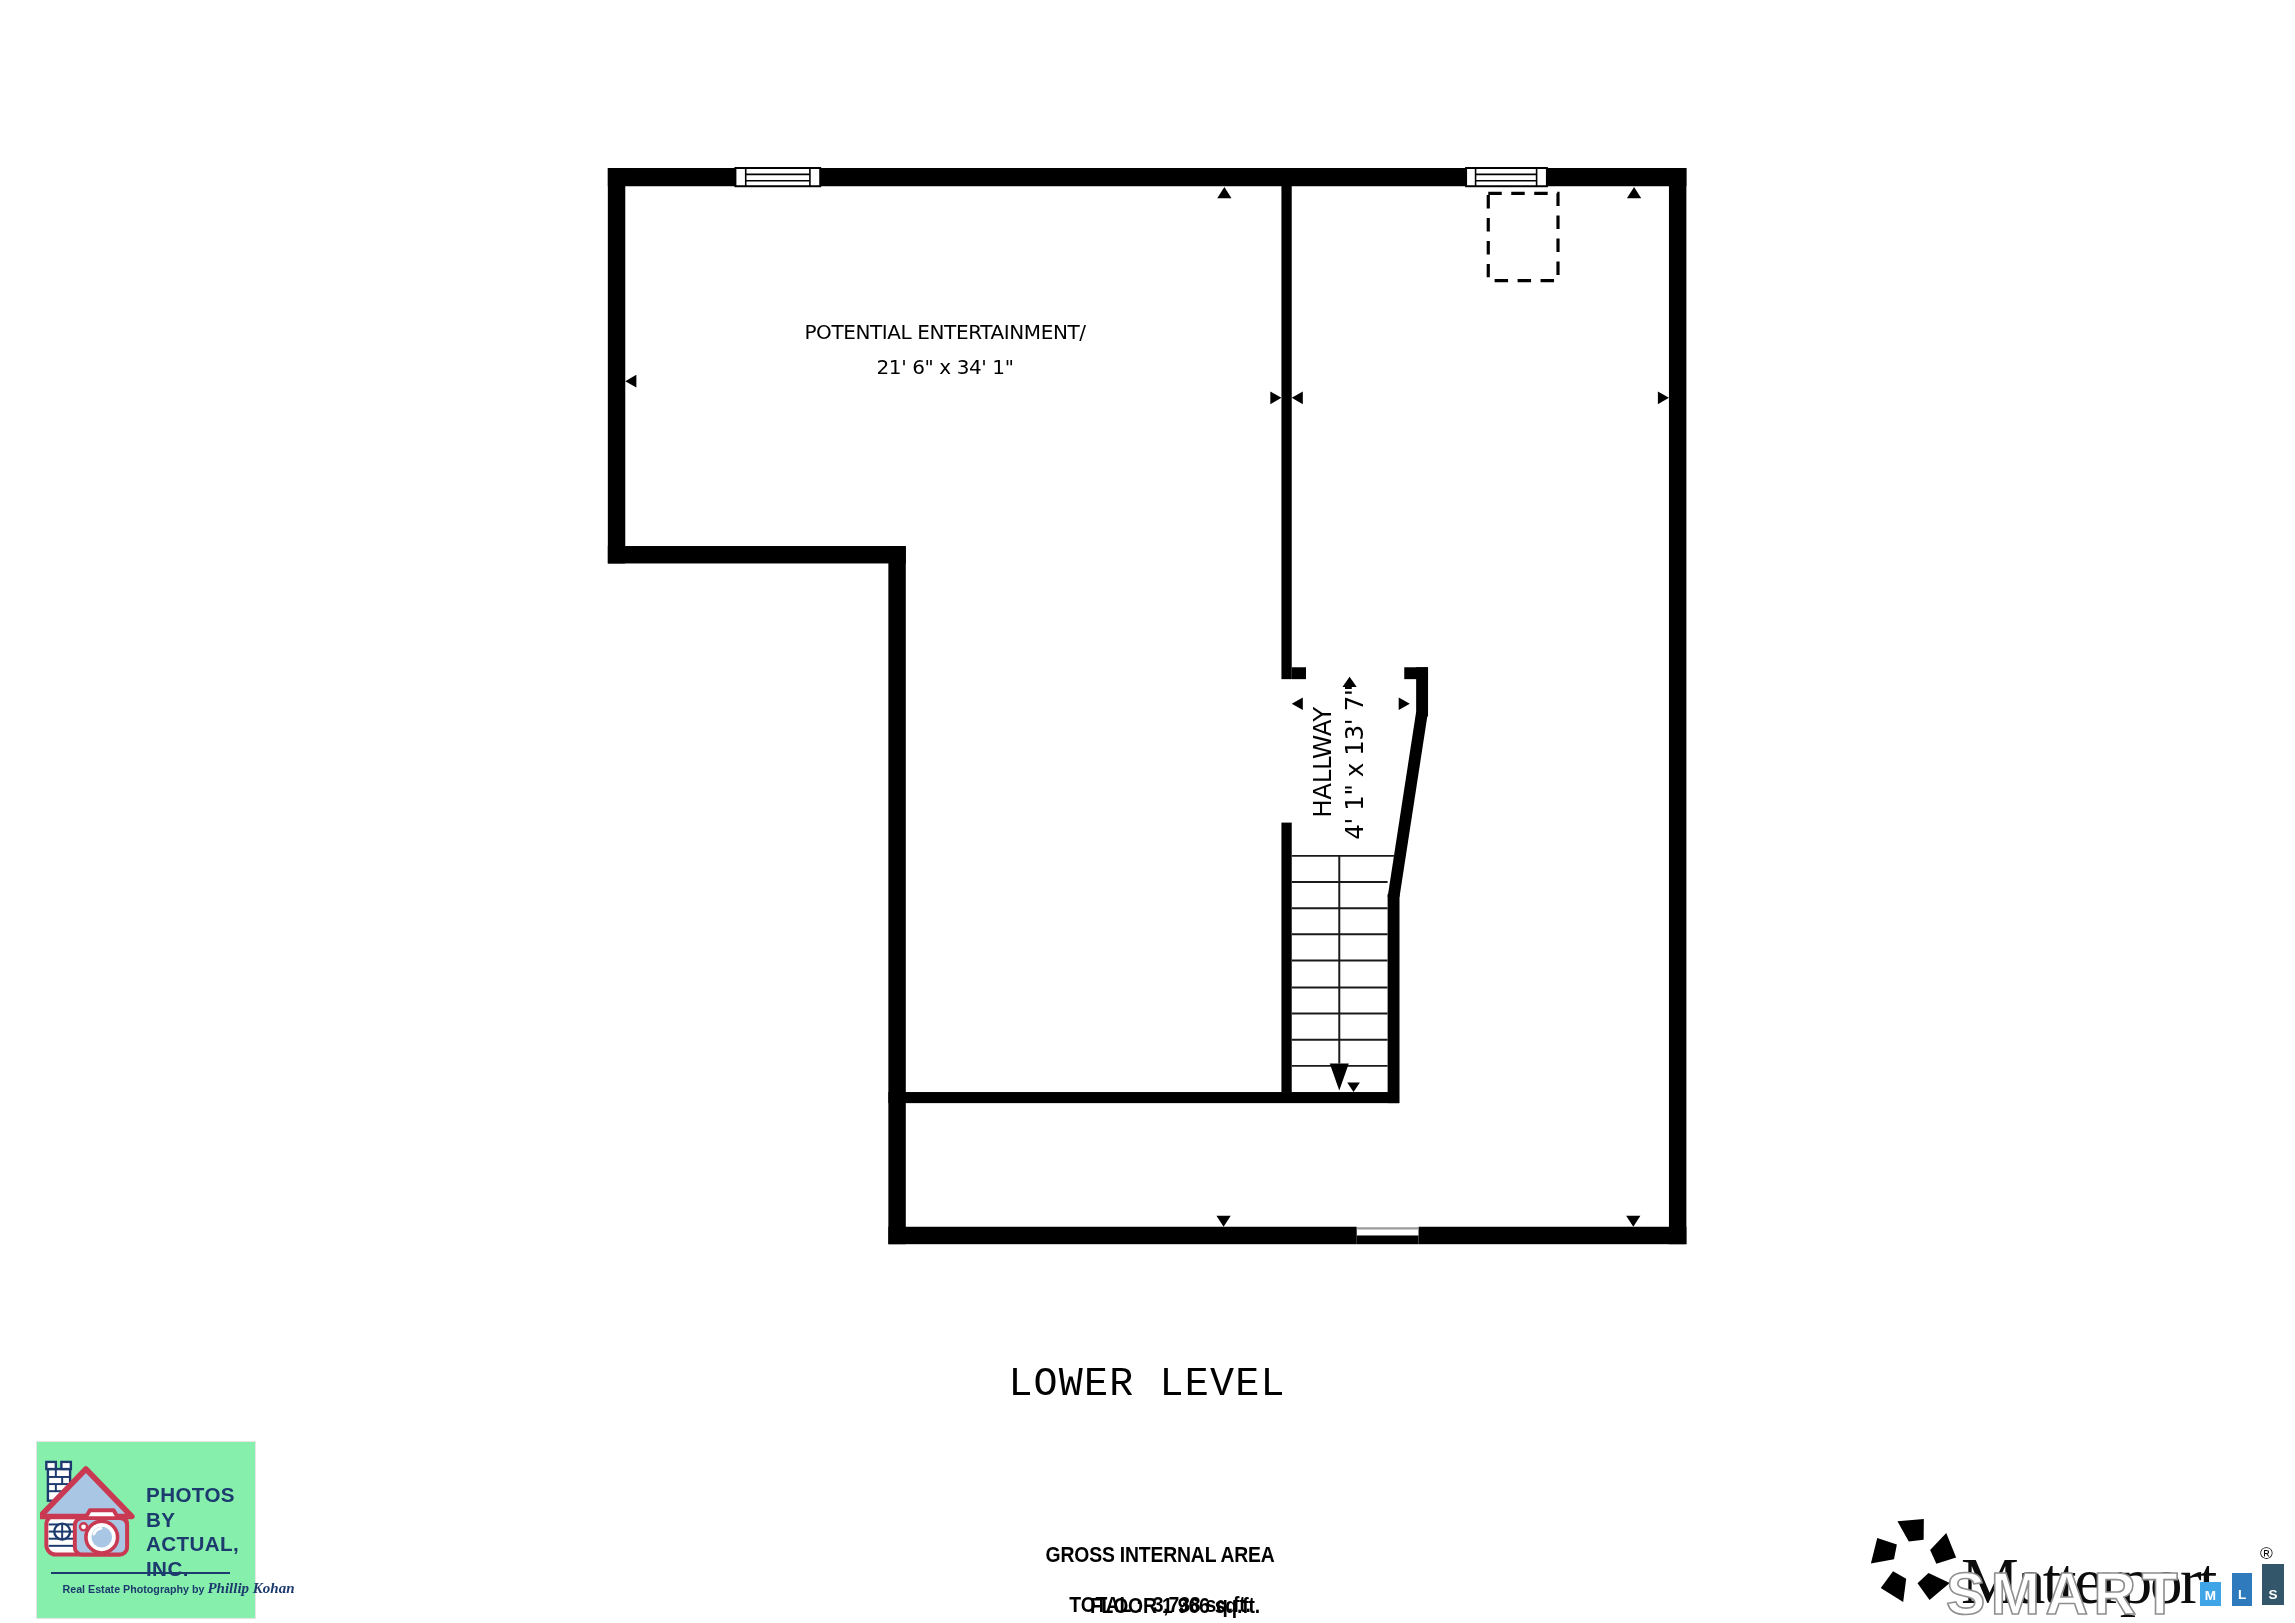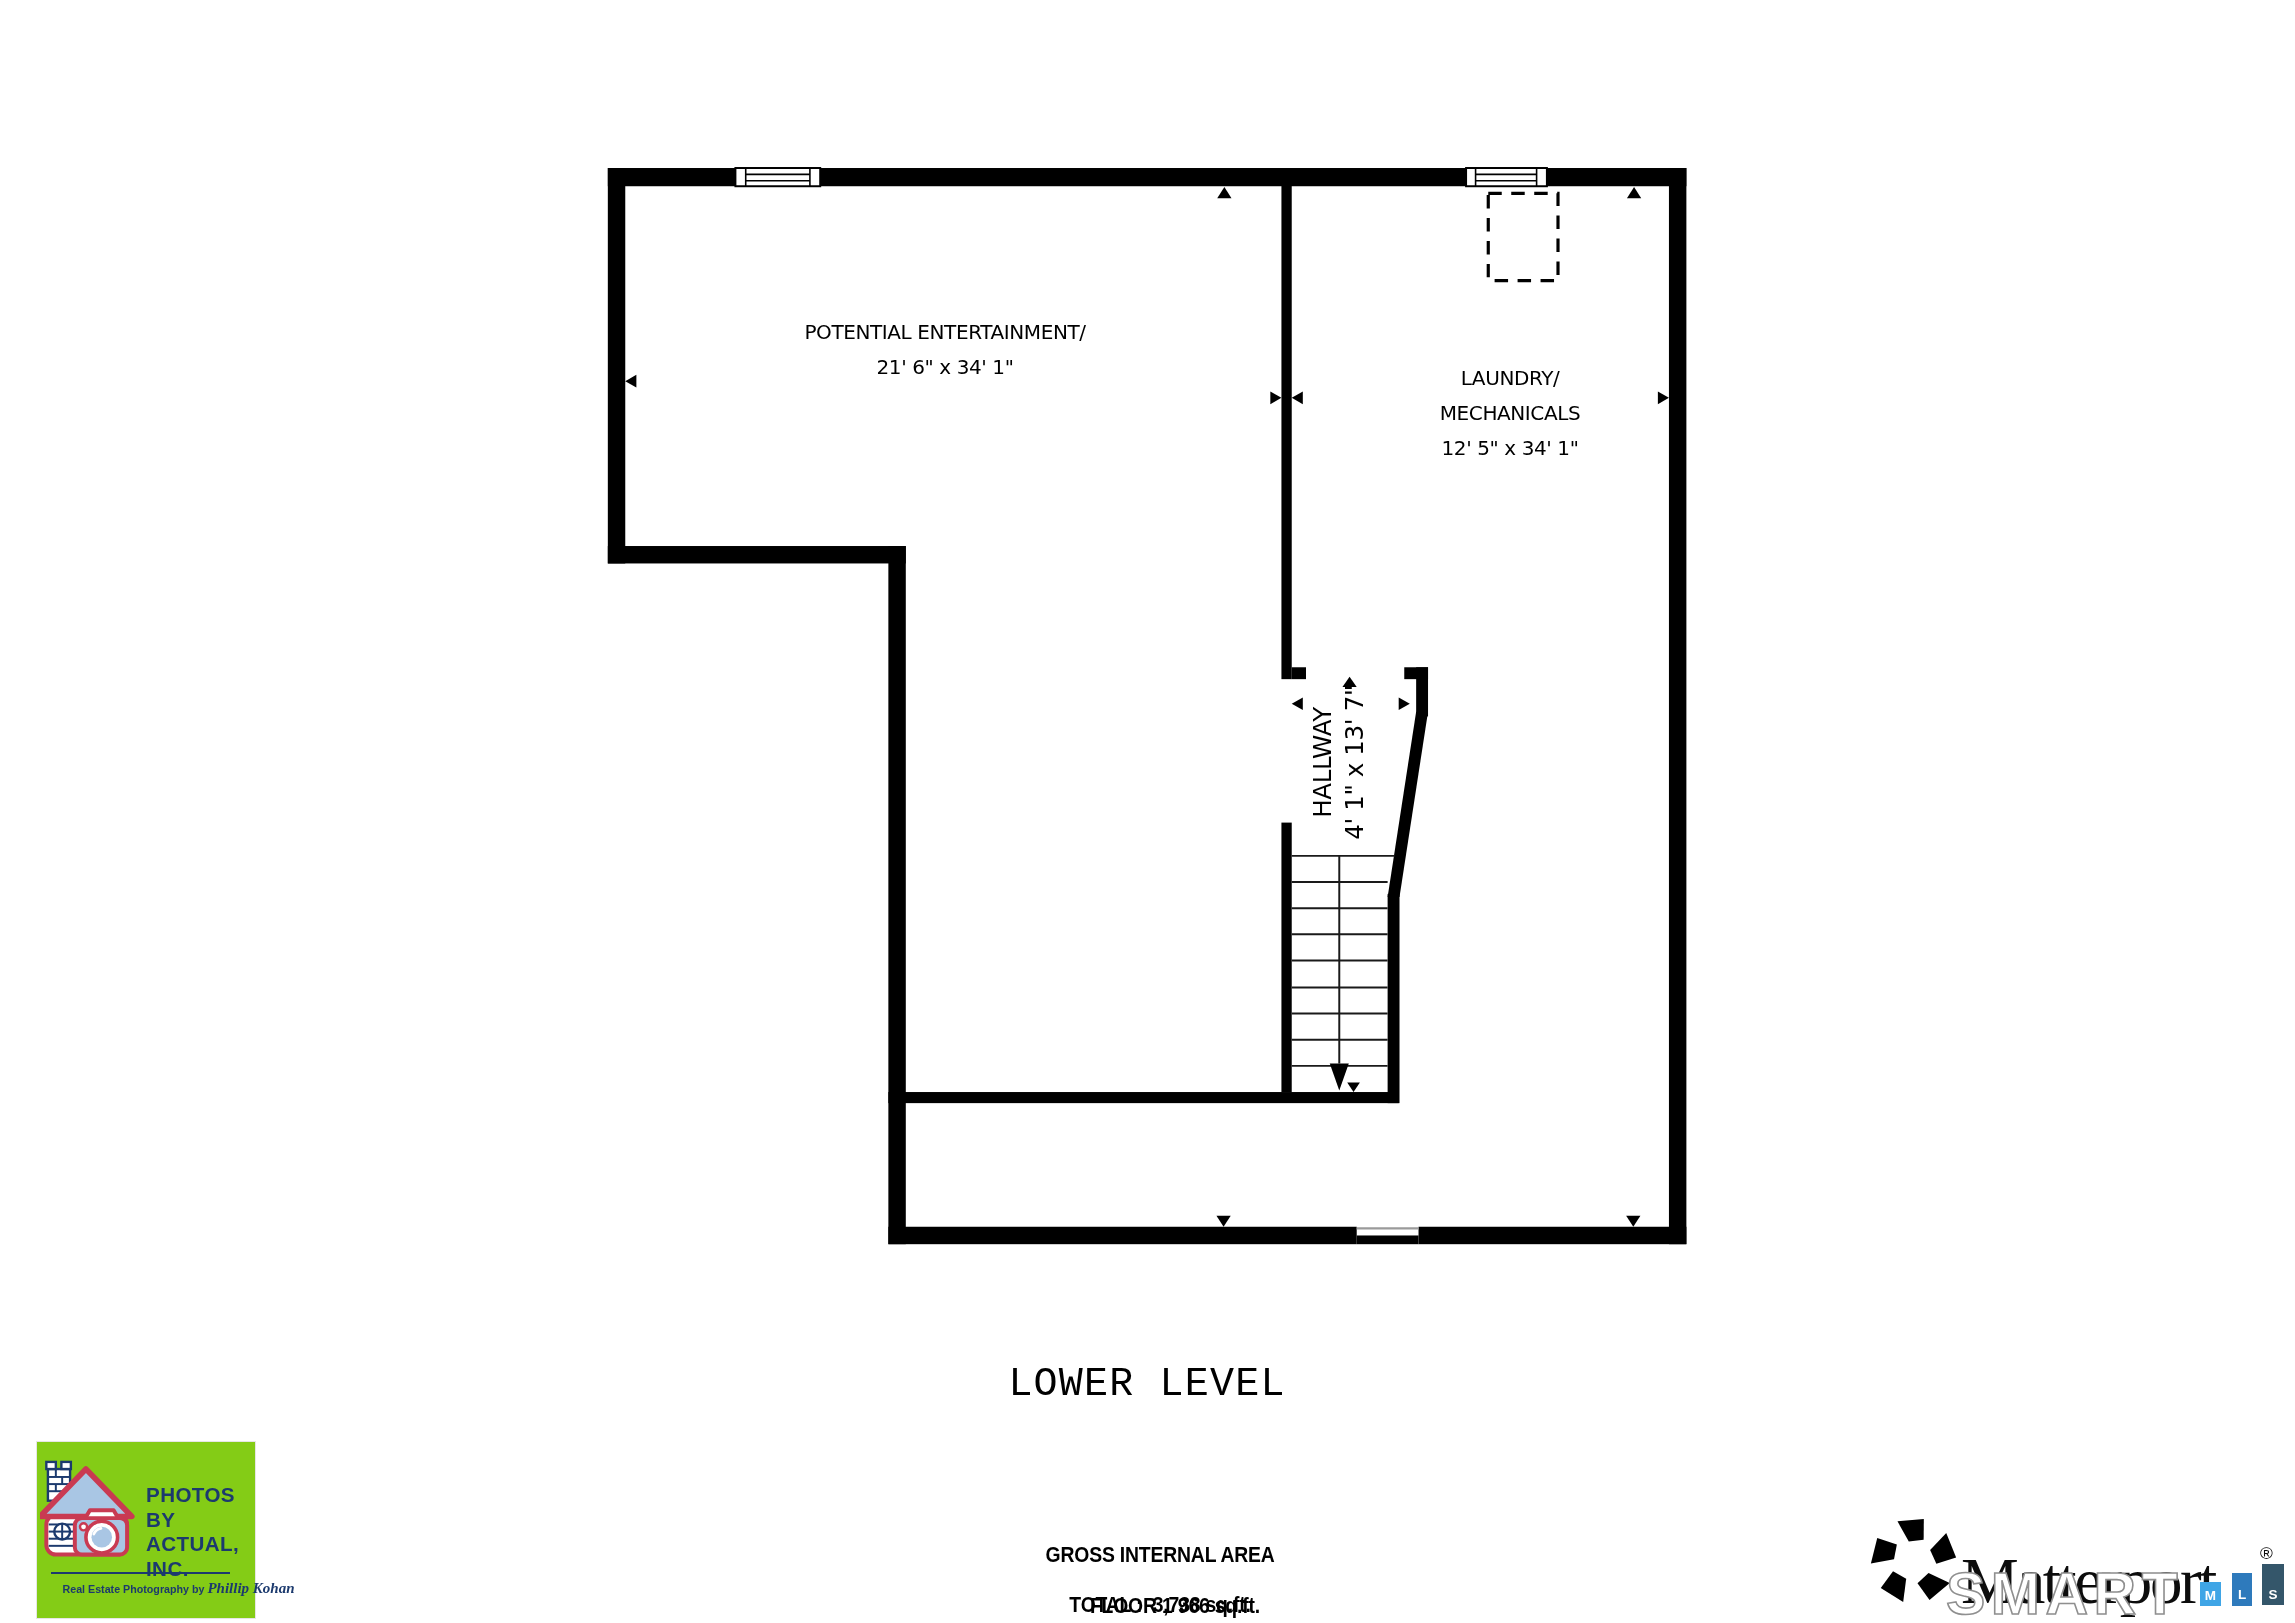--- a/index.html
+++ b/index.html
@@ -19,21 +19,21 @@
   .footer-line { position:absolute; left:751px; width:793px; text-align:center;
                  font-family:"Liberation Sans", sans-serif; color:#000; white-space:pre; }
   .cond { display:inline-block; transform:scaleX(0.88); transform-origin:50% 50%;
           letter-spacing:-0.2px; }
   .f-bold { font-weight:700; font-size:22px; }
   .floor-item { margin:0 15px; }
   .disclaimer { color:#787878; font-weight:600; font-size:22px; }
 
   
   .photo-logo { position:absolute; left:36px; top:1441px; width:220px; height:178px;
-                background:#84cc16; border:0.8px solid #e6e6e6; }
+                background:#86efac; border:0.8px solid #e6e6e6; }
   .photo-logo .txt { position:absolute; left:109px; top:41px; color:#1c3a6e;
                      font-family:"Liberation Sans", sans-serif; font-weight:700;
                      font-size:20.6px; line-height:24.6px; letter-spacing:0.4px; }
   .photo-logo .rule { position:absolute; left:14.3px; top:130px; width:179px; height:2px;
                       background:#1c3a6e; }
   .photo-logo .tagline { position:absolute; left:9.5px; top:138px; width:203px;
                          color:#1c3a6e; font-family:"Liberation Sans", sans-serif;
                          font-size:10.7px; font-weight:700; white-space:nowrap;margin-left:16px; }
   .photo-logo .tagline .script { font-family:"Liberation Serif", serif; font-style:italic;
                                  font-weight:700; font-size:15px; }
@@ -129,25 +129,20 @@
       <polygon points="1779,888 1765,880 1765,896"></polygon>
       <polygon points="1700,1366 1716,1366 1708,1378"></polygon>
     </g>
   </svg>
 
   <div class="lbl room-lbl" style="left:628px; top:315px; width:634px;">
     <div>POTENTIAL ENTERTAINMENT/</div>
     <div>21' 6" x 34' 1"</div>
   </div>
 
-  <div class="lbl room-lbl" style="left:1312px; top:361px; width:396px;">
-    <div>LAUNDRY/</div>
-    <div>MECHANICALS</div>
-    <div>12' 5" x 34' 1"</div>
-  </div>
 
   <div class="lbl hall-lbl" style="left:1221px; top:729px; width:238px; height:67px;">
     <div>HALLWAY</div>
     <div>4' 1" x 13' 7"</div>
   </div>
 
   <div class="lbl level-title" style="left:909px; top:1362px; width:476px;">LOWER LEVEL</div>
 
   <div class="footer-line f-bold" style="top:1516px;">
     <span class="cond">GROSS INTERNAL AREA</span>

